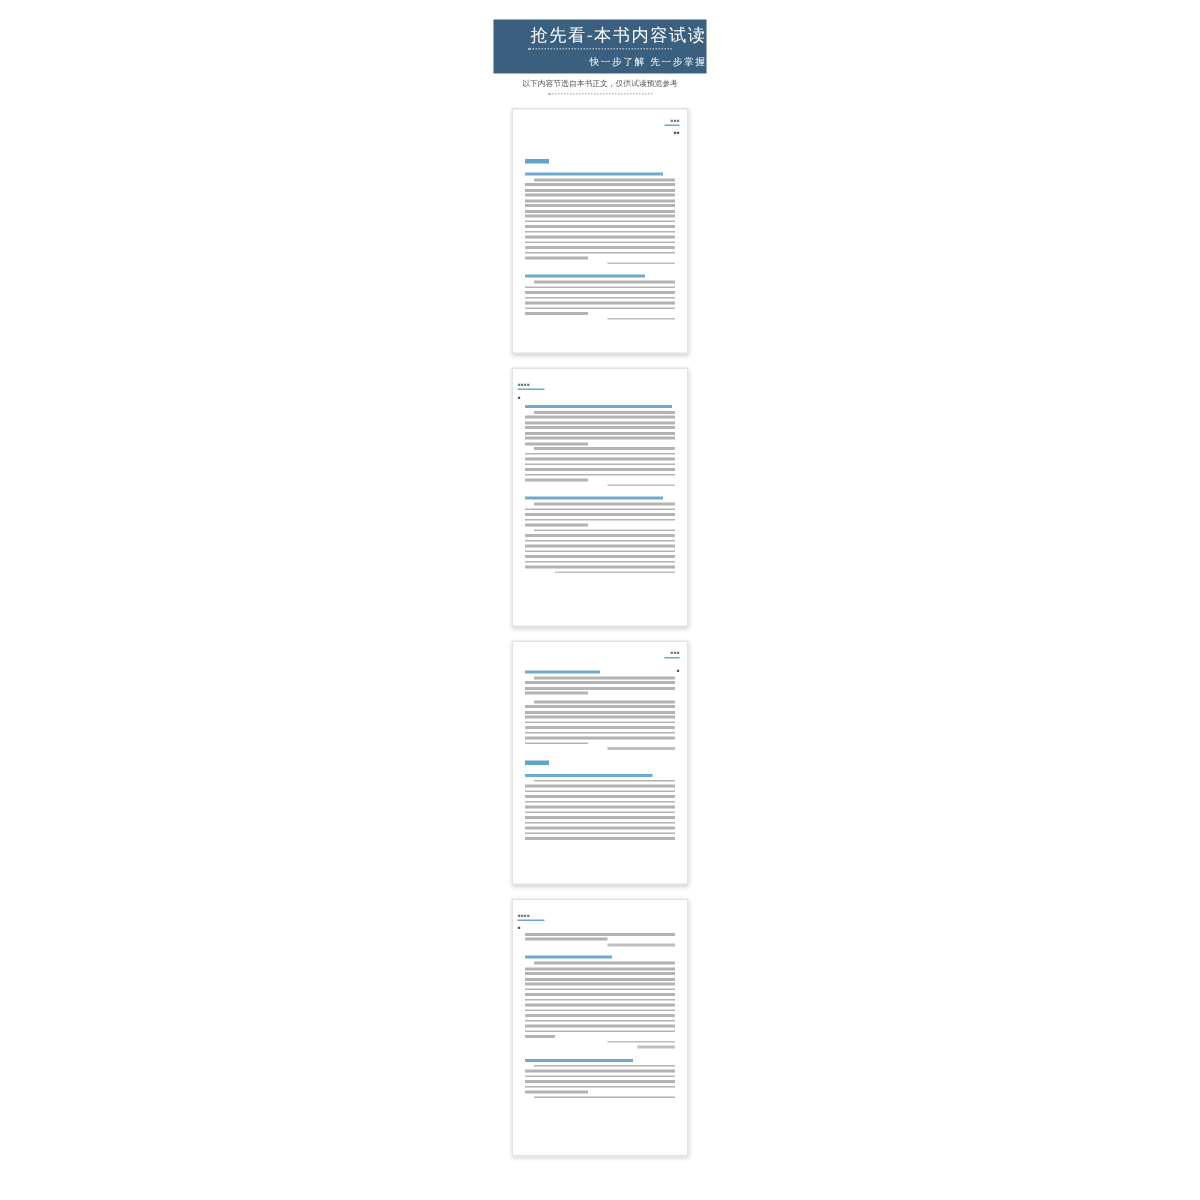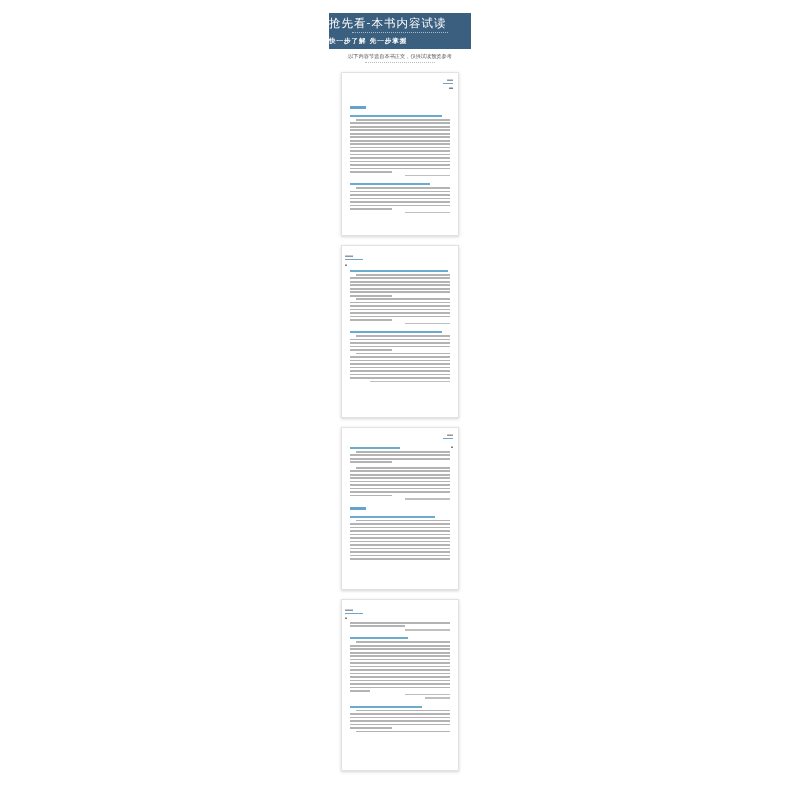--- a/index.html
+++ b/index.html
@@ -1,26 +1,26 @@
 <!DOCTYPE html>
 <html><head>
   <meta charset="utf-8">
   <style>
     * { box-sizing: border-box; margin: 0; padding: 0; }
     html, body { width: 800px; height: 800px; background: #ffffff; overflow: hidden; }
     body { font-family: "DejaVu Sans", sans-serif; position: relative; }
 
     .banner {
       position: absolute; left: 329px; top: 13px; width: 142px; height: 36px;
-      background: #3a5f7f; color: #ffffff; text-align: left;
+      background: #3a5f7f; color: #ffffff; text-align: right;
     }
     .banner .title { font-size: 11.5px; letter-spacing: 1px; line-height: 14px; margin-top: 3px; font-family: "DejaVu Serif", serif; }
     .banner .tagline-en { height: 4px; margin: 2px auto 1px; width: 96px;
       border-top: 1px dotted rgba(255,255,255,0.55); }
-    .banner .tagline { font-size: 6.5px; line-height: 9px; letter-spacing: 1px; font-weight: bold; }
+    .banner .tagline { font-size: 6.5px; line-height: 9px; letter-spacing: 1px; font-weight: normal; }
 
     .subtitle { position: absolute; left: 329px; top: 52px; width: 142px; text-align: center; }
     .subtitle .line1 { font-size: 5.2px; color: #555; line-height: 8px; white-space: nowrap; overflow: hidden; }
     .subtitle .line2 { height: 1px; width: 70px; margin: 2px auto 0; border-top: 1px dotted #bbb; }
 
     .page {
       position: absolute; left: 341px; width: 118px; background: #fff;
       border: 1px solid #e2e2e2; box-shadow: 0 1px 3px rgba(0,0,0,0.18);
       overflow: hidden;
     }

